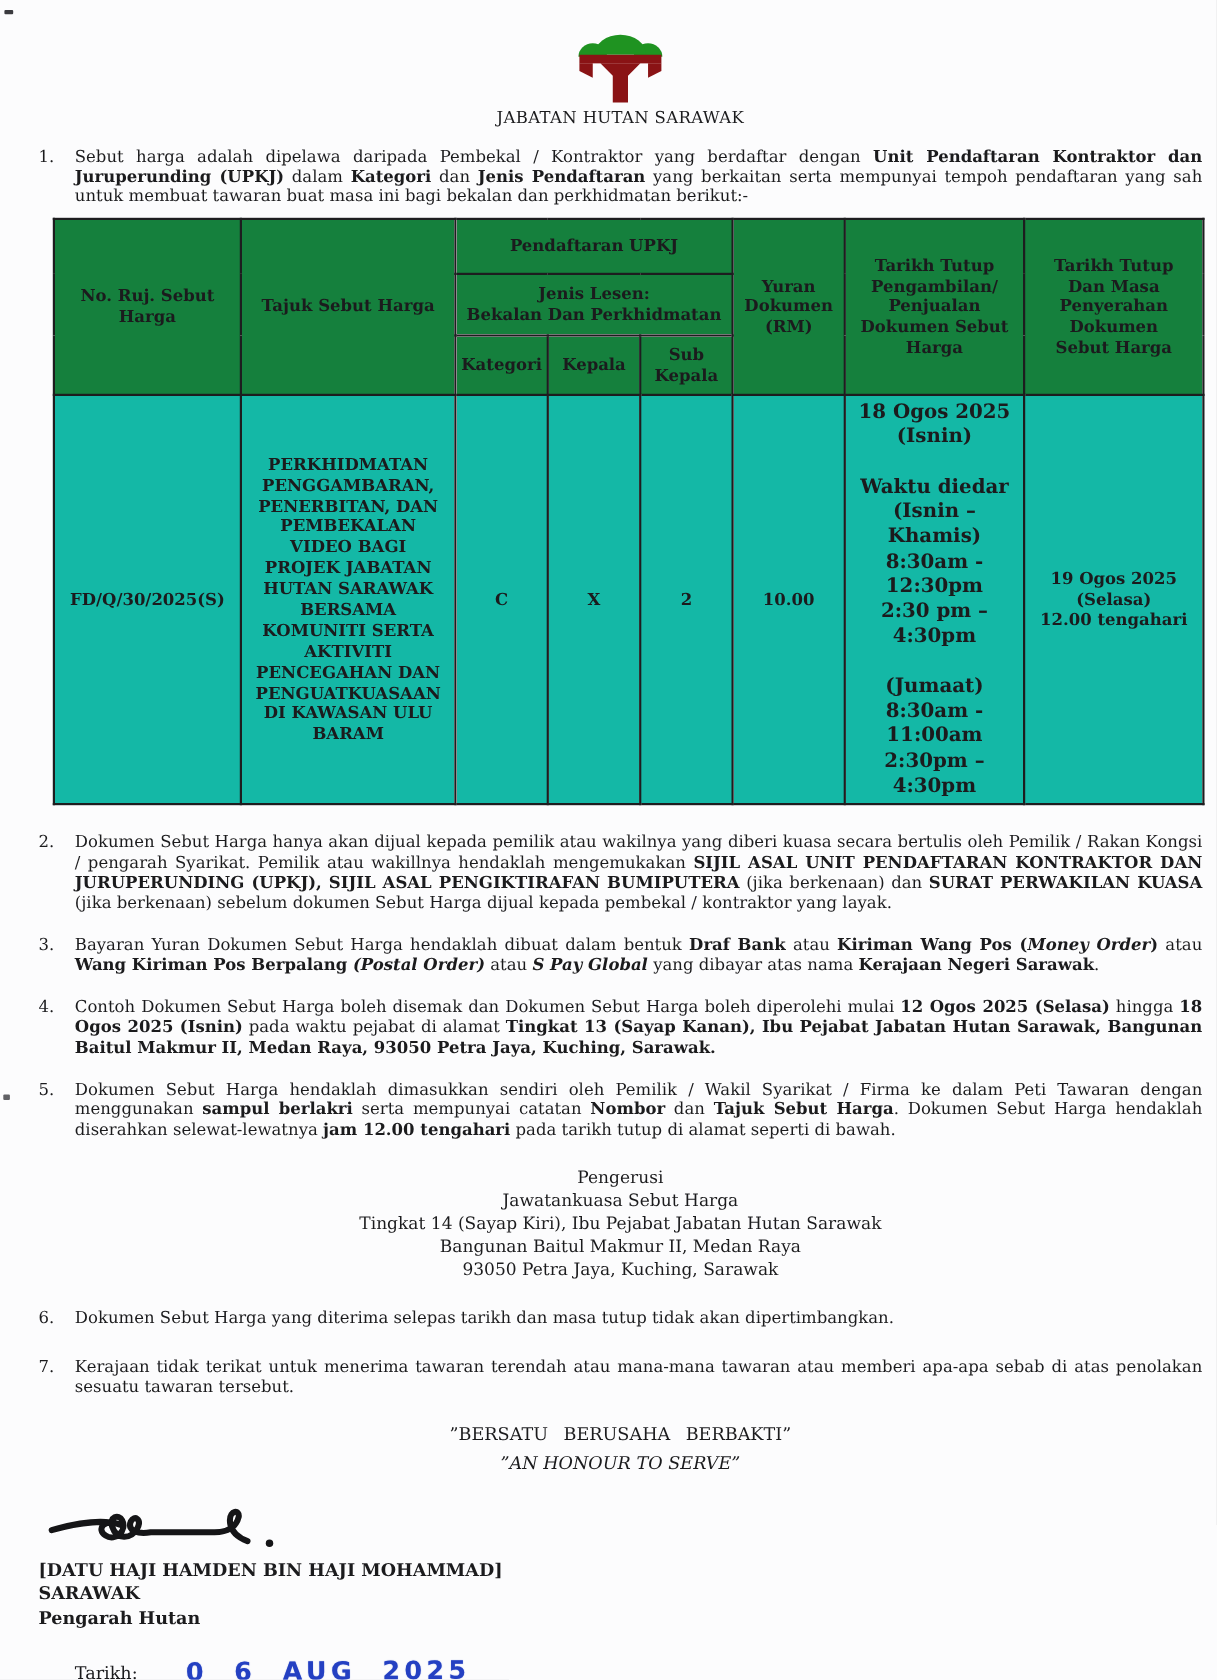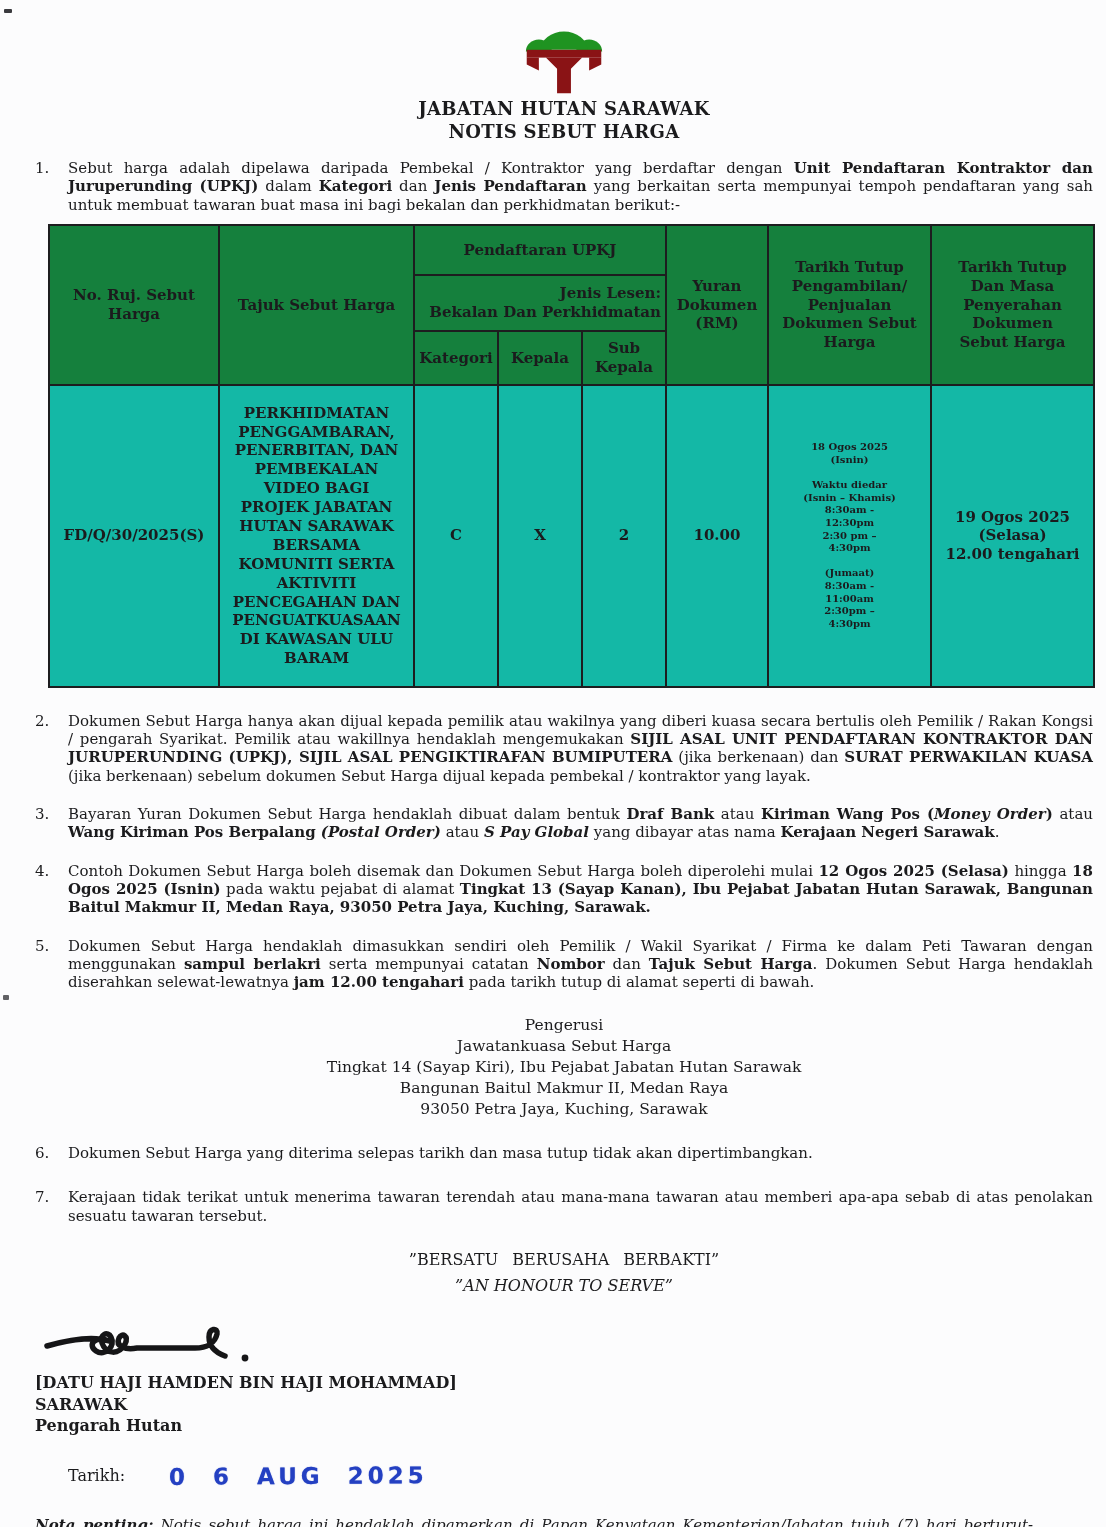--- a/index.html
+++ b/index.html
@@ -10,44 +10,44 @@
     overflow:hidden;box-sizing:border-box;
     padding:12px 13px 0 35px;
   }
   .speck{position:absolute;background:#3a3a3e;border-radius:1px;}
   .speck1{left:4px;top:9px;width:8px;height:4px;}
   .speck2{left:3px;top:995px;width:6px;height:5px;opacity:.8;}
 
   
   .masthead{text-align:center;}
   .logo{display:block;margin:0 auto;}
-  .doc-title{font-weight:bold;font-size:18px;line-height:1.25;letter-spacing:.3px;}
+  .doc-title{font-weight:normal;font-size:15px;line-height:1.25;letter-spacing:.3px;}
 
   
   .item{display:flex;margin-top:20px;font-size:15px;line-height:1.22;}
   .item .num{width:33px;flex:0 0 33px;}
   .item .body{flex:1;text-align:justify;}
 
   
   table.tender{
     border-collapse:collapse;margin:10px 0 0 13px;
     table-layout:fixed;width:1045px;
     font-size:15px;font-weight:bold;text-align:center;
   }
   table.tender th,table.tender td{
     border:2px solid #1d1d1f;padding:4px 4px;vertical-align:middle;
     overflow:hidden;
   }
   table.tender th{background:#15803d;line-height:1.25;}
   table.tender td{background:#14b8a6;line-height:1.26;}
   .pre{white-space:pre-line;}
   td.title-cell{font-size:15px;}
-  td.sched-cell{font-size:10px;}
+  td.sched-cell{font-size:18px;}
   tr.hdr-top th{height:40px;}
-  tr.hdr-mid th{height:46px;text-align:right;}
+  tr.hdr-mid th{height:46px;}
   tr.hdr-bot th{height:44px;}
   tbody td{height:292px;}
 
   
   .center-block{text-align:center;font-weight:normal;font-size:15.5px;line-height:1.35;margin-top:24px;}
   .motto{}
   .motto .m1{word-spacing:9px;font-size:16px;}
   .motto .m2{font-style:italic;font-size:16px;margin-top:4px;}
   .signature-wrap{text-align:left;margin-top:14px;}
   .sig-name{font-weight:bold;font-size:16px;line-height:1.35;}
@@ -73,21 +73,20 @@
     <svg class="logo" width="104" height="86" viewBox="0 0 120 96">
       <path d="M16 44 A15 14 0 0 1 46 44 Z" fill="#1f9321"></path>
       <path d="M74 44 A15 14 0 0 1 104 44 Z" fill="#1f9321"></path>
       <path d="M33 42 A27 21 0 0 1 87 42 Z" fill="#1f9321"></path>
       <rect x="17" y="42" width="86" height="9" fill="#8a1315"></rect>
       <path d="M17 51 L31 51 L31 66 L17 59 Z" fill="#8a1315"></path>
       <path d="M103 51 L89 51 L89 66 L103 59 Z" fill="#8a1315"></path>
       <path d="M39 51 L81 51 L68 64 L68 92 L52 92 L52 64 Z" fill="#8a1315"></path>
     </svg>
     <div class="doc-title">JABATAN HUTAN SARAWAK</div>
-    <div class="doc-title">NOTIS SEBUT HARGA</div>
   </div>
 
   <div class="item" style="margin-top:16px;">
     <div class="num">1.</div>
     <div class="body"><span>Sebut harga adalah dipelawa daripada Pembekal / Kontraktor yang berdaftar dengan </span><span style="font-weight: bold;">Unit Pendaftaran Kontraktor dan Juruperunding (UPKJ)</span><span> dalam </span><span style="font-weight: bold;">Kategori</span><span> dan </span><span style="font-weight: bold;">Jenis Pendaftaran</span><span> yang berkaitan serta mempunyai tempoh pendaftaran yang sah untuk membuat tawaran buat masa ini bagi bekalan dan perkhidmatan berikut:-</span></div>
   </div>
 
   <table class="tender">
     <colgroup>
       <col style="width:170px">

